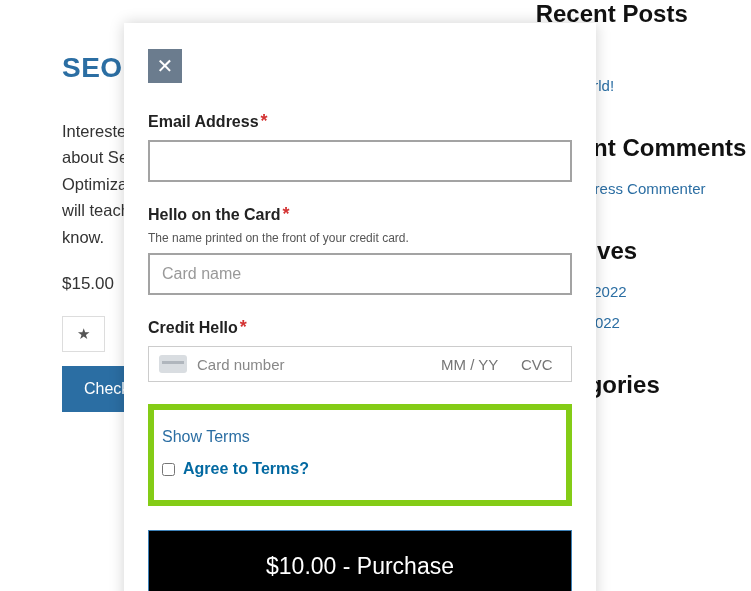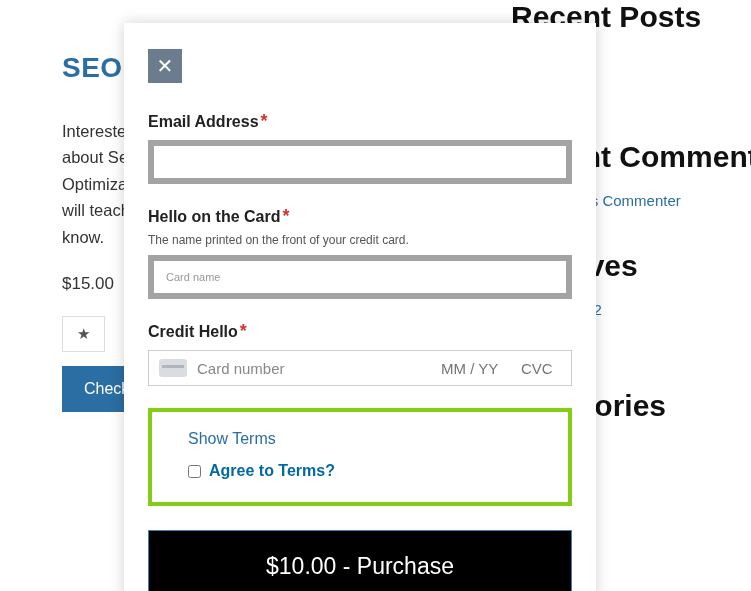--- a/index.html
+++ b/index.html
@@ -59,21 +59,21 @@
       cursor: pointer;
       width: 120px;
       text-align: left;
     }
     .sidebar {
       width: 240px;
       padding-left: 0;
       color: #111;
     }
     .side-h {
-      font-size: 30px;
+      font-size: 24px;
       font-weight: 800;
       margin-top: 0;
       margin-bottom: 18px;
       white-space: nowrap;
     }
     .side-link {
       display: block;
       color: #2b6ea3;
       font-size: 15px;
       margin-bottom: 14px;
@@ -127,23 +127,23 @@
       display: inline-block;
     }
     .req { color: #d43333; font-size: 18px; font-weight: 700; margin-left: 2px; }
     .hint {
       font-size: 12px;
       color: #555;
       margin-top: 6px;
     }
     .text-input {
       width: 100%;
-      border: 6px solid #a3a3a3;
+      border: 2px solid #a3a3a3;
       padding: 10px 12px;
-      font-size: 11px;
+      font-size: 16px;
       margin-top: 8px;
       color: #333;
     }
     .text-input::placeholder { color: #999; }
     .field-group { margin-bottom: 22px; }
     .cc-row {
       display: flex;
       align-items: center;
       border: 1px solid #ccc;
       padding: 8px 10px;
@@ -175,22 +175,22 @@
     .cc-right { display: flex; gap: 10px; }
     .cc-sm {
       border: none;
       outline: none;
       font-size: 15px;
       color: #888;
       width: 70px;
     }
     .cc-sm.cvc { width: 40px; }
     .terms-box {
-      border: 4px solid #84cc16;
-      padding: 18px 20px 22px 36px;
+      border: 6px solid #84cc16;
+      padding: 18px 20px 22px 8px;
       margin-bottom: 24px;
     }
     .show-terms {
       color: #2b6ea3;
       font-size: 16px;
       margin-bottom: 14px;
       display: block;
       text-decoration: none;
     }
     .agree-row {

